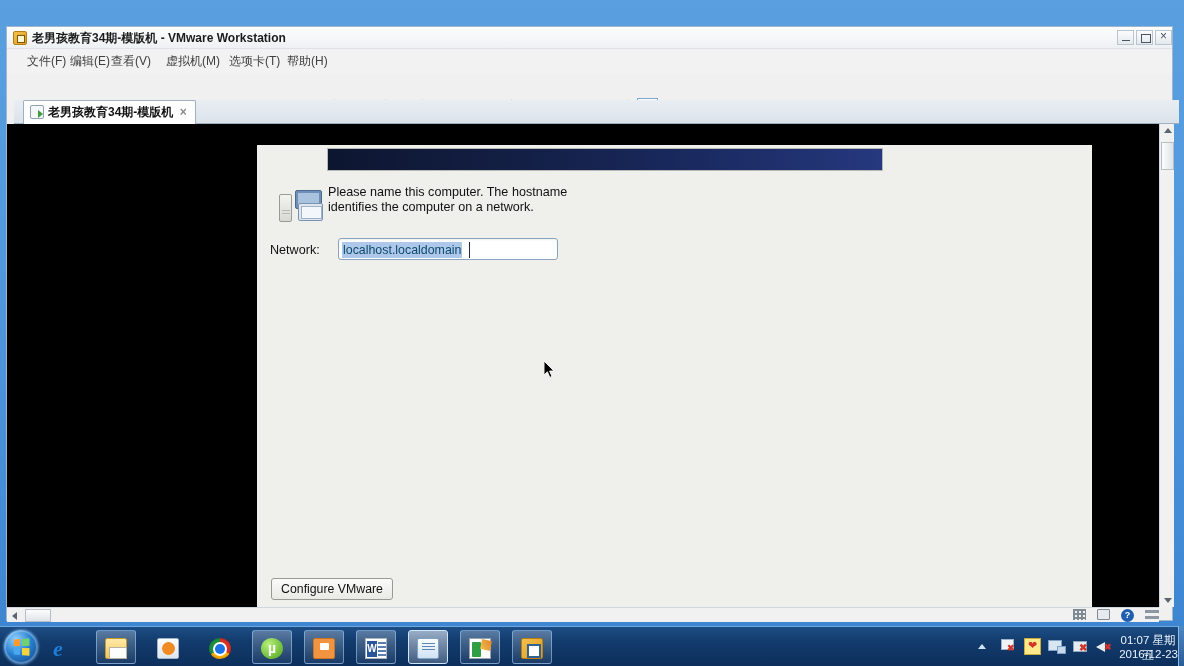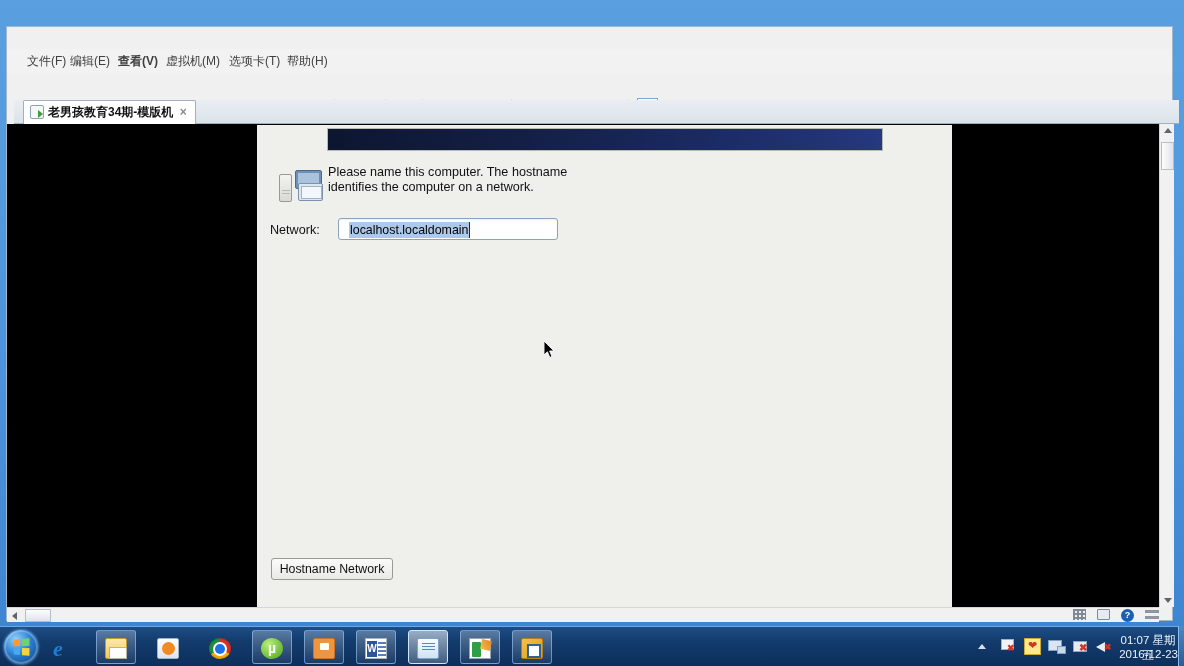--- a/index.html
+++ b/index.html
@@ -83,21 +83,21 @@
 
   
   #vmw-menubar {
     position: absolute; left: 0; top: 22px; width: 100%; height: 25px;
     background: #f2f2f2;
   }
   .menu-item {
     position: absolute; top: 4px; height: 17px; line-height: 17px;
     font-size: 12px; color: #404040; padding: 0 4px;
   }
-  #mfile{left:16px;} #medit{left:59px;} #mview{left:107px;font-weight:bold;}
+  #mfile{left:16px;} #medit{left:59px;} #mview{left:100px;}
   #mvm{left:155px;} #mtabs{left:218px;} #mhelp{left:276px;}
 
   
   .tbsep { position:absolute; top:50px; width:1px; height:17px; background:#cfd6dd; }
   .tbicon { position: absolute; top: 51px; width: 18px; height: 18px; }
 
   #tb-pause { left: 338px; }
   #tb-pause::before { content:""; position:absolute; left:3px; top:2px; width:4px; height:13px; background:#e8862a; }
   #tb-pause::after  { content:""; position:absolute; left:9px; top:2px; width:4px; height:13px; background:#e8862a; }
   #tb-pause-arrow {
@@ -153,21 +153,21 @@
   }
 
   
   #vm-screen {
     position:absolute; left:0; top:97px; width:1152px; height:483px;
     background:#000; overflow:hidden;
   }
 
   
   #anaconda {
-    position:absolute; left:250px; top:1px; width:695px; height:483px;
+    position:absolute; left:250px; top:21px; width:835px; height:483px;
     background:#efefec;
   }
   #ana-banner {
     position:absolute; left:70px; top:3px; width:556px; height:23px;
     background: linear-gradient(90deg,#0d1630 0%, #131f45 35%, #1b2b63 70%, #26387e 100%);
     border:1px solid #b8b8b4;
   }
   #ana-desc-icon {
     position:absolute; left:22px; top:43px; width:46px; height:38px;
   }
@@ -198,23 +198,22 @@
   #ana-host-label {
     position:absolute; left:13px; top:98px; font-size:12.6px; color:#111;
   }
   #ana-host-input {
     position:absolute; left:81px; top:93px; width:220px; height:22px;
     background:#fff; border:1px solid #8aa4c0; border-radius:3px;
     box-shadow: inset 0 1px 2px rgba(0,0,0,.07);
   }
   #ana-host-value {
     position:absolute; left:3px; top:3px; height:16px; line-height:16px;
-    padding:0 1px; font-size:12.4px; color:#000000;
+    padding:0 1px; font-size:12.4px; color:#0c4a6e;
     background:#aec8ea;
-    margin-left:7px;
   }
   #ana-caret {
     position:absolute; left:130px; top:3px; width:1px; height:16px; background:#1d2d46;
   }
   #ana-cfg-network {
     position:absolute; left:14px; top:433px; width:122px; height:22px;
     background: linear-gradient(180deg,#fbfbfa,#e9e9e5);
     border:1px solid #9a9a94; border-radius:3px;
     font-size:12.3px; color:#111; line-height:21px; text-align:center;
   }
@@ -340,20 +339,27 @@
      background:linear-gradient(180deg,#4e87c2,#2b5c96); border-left:1px solid #86bdee;}
 </style>
 </head>
 <body>
 
 <div id="remote-window">
 
 
   <div id="vmw">
 
+    <div id="vmw-titlebar">
+      <div id="vmw-icon"></div>
+      <div id="vmw-title">老男孩教育34期-模版机 - VMware Workstation</div>
+      <div class="vbtn" id="vmin"></div>
+      <div class="vbtn" id="vmax"></div>
+      <div class="vbtn" id="vclose"></div>
+    </div>
 
     <div id="vmw-menubar">
       <div class="menu-item" id="mfile">文件(F)</div>
       <div class="menu-item" id="medit">编辑(E)</div>
       <div class="menu-item" id="mview">查看(V)</div>
       <div class="menu-item" id="mvm">虚拟机(M)</div>
       <div class="menu-item" id="mtabs">选项卡(T)</div>
       <div class="menu-item" id="mhelp">帮助(H)</div>
 
       <div class="tbsep" style="left:327px;"></div>
@@ -397,21 +403,21 @@
 
         <div id="ana-desc">Please name this computer.  The hostname identifies the computer on a network.</div>
 
         <div id="ana-host-label">Network:</div>
 
         <div id="ana-host-input">
           <span id="ana-host-value">localhost.localdomain</span>
           <span id="ana-caret"></span>
         </div>
 
-        <div id="ana-cfg-network">Hostname Network</div>
+        <div id="ana-cfg-network">Configure VMware</div>
 
         <svg id="mouse-cursor" viewBox="0 0 12 18">
           <polygon points="0,0 0,14 3.4,10.8 5.8,16.4 8,15.4 5.6,10 10,10" fill="#000" stroke="#fff" stroke-width="0.9"></polygon>
         </svg>
       </div>
     </div>
 
     <div id="vs-vscroll">
       <span class="sb-arrow" id="vs-up"></span>
       <span id="vs-vthumb"></span>

